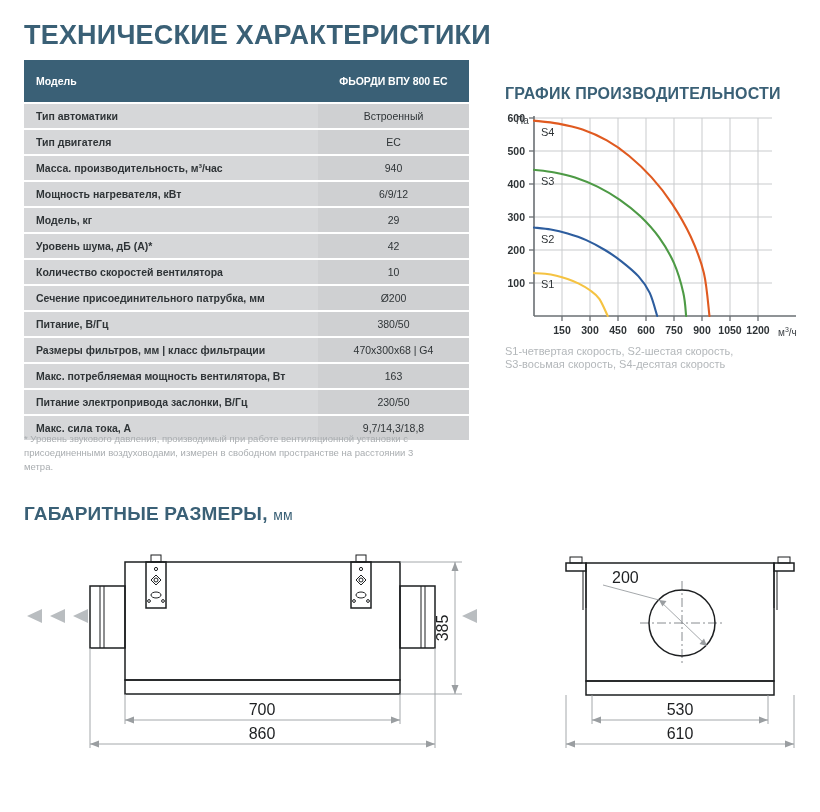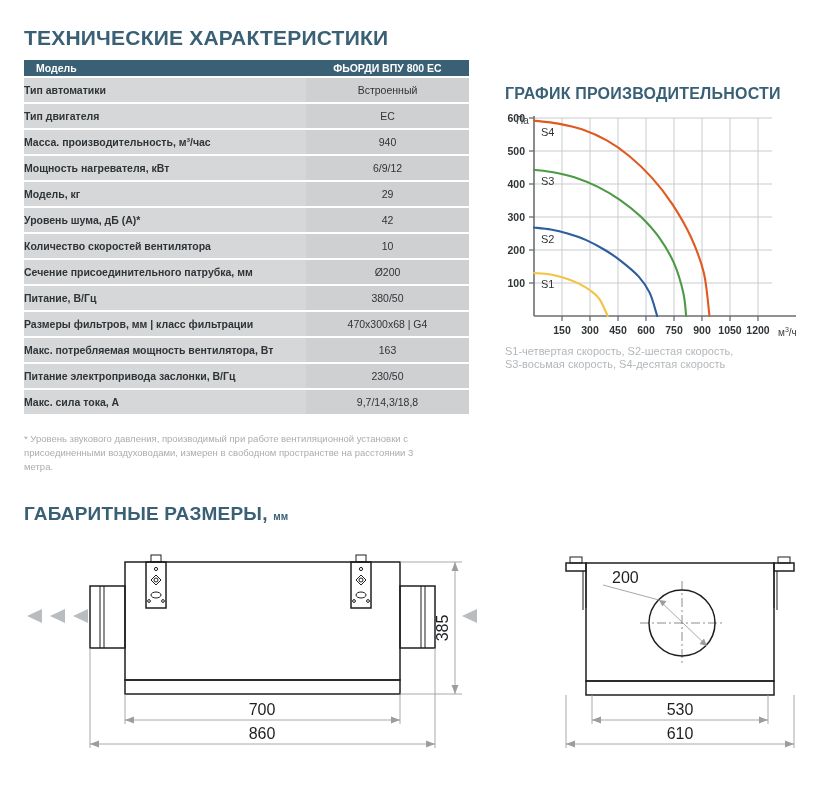--- a/index.html
+++ b/index.html
@@ -13,42 +13,42 @@
   }
   .page{position:relative;width:820px;height:812px;}
 
   
   .section-title{
     position:absolute;
     color:#3a6076;
     font-weight:bold;
     letter-spacing:.2px;
   }
-  #spec-title{left:24px;top:26px;font-size:21px;}
+  #spec-title{left:24px;top:20px;font-size:27px;}
   #chart-title{left:505px;top:85px;font-size:16px;}
   #dims-title{left:24px;top:503px;font-size:19px;}
-  #dims-title .unit{font-size:10px;font-weight:bold;}
+  #dims-title .unit{font-size:14px;font-weight:normal;}
 
   
   #spec-table{
     position:absolute;left:24px;top:58px;
     width:445px;border-collapse:separate;border-spacing:0 2px;
     font-size:10.5px;
   }
   #spec-table th,#spec-table td{
     padding:0;height:24px;vertical-align:middle;
   }
   #spec-table thead th{
-    background:#3a6076;color:#ffffff;font-weight:bold;height:16px;
+    background:#3a6076;color:#ffffff;font-weight:bold;height:42px;
   }
   #spec-table thead th.k{text-align:left;padding-left:12px;}
   #spec-table thead th.v{text-align:center;}
   #spec-table tbody td.k{
     background:#d6d7d9;color:#2f3437;font-weight:bold;
-    text-align:left;width:282px;
+    text-align:left;padding-left:12px;width:282px;
   }
   #spec-table tbody td.v{
     background:#cfd0d2;color:#2f3437;font-weight:normal;
     text-align:center;
   }
 
   
   #footnote{
     position:absolute;left:24px;top:432px;width:420px;
     font-size:9.5px;line-height:14px;color:#a9adb0;

